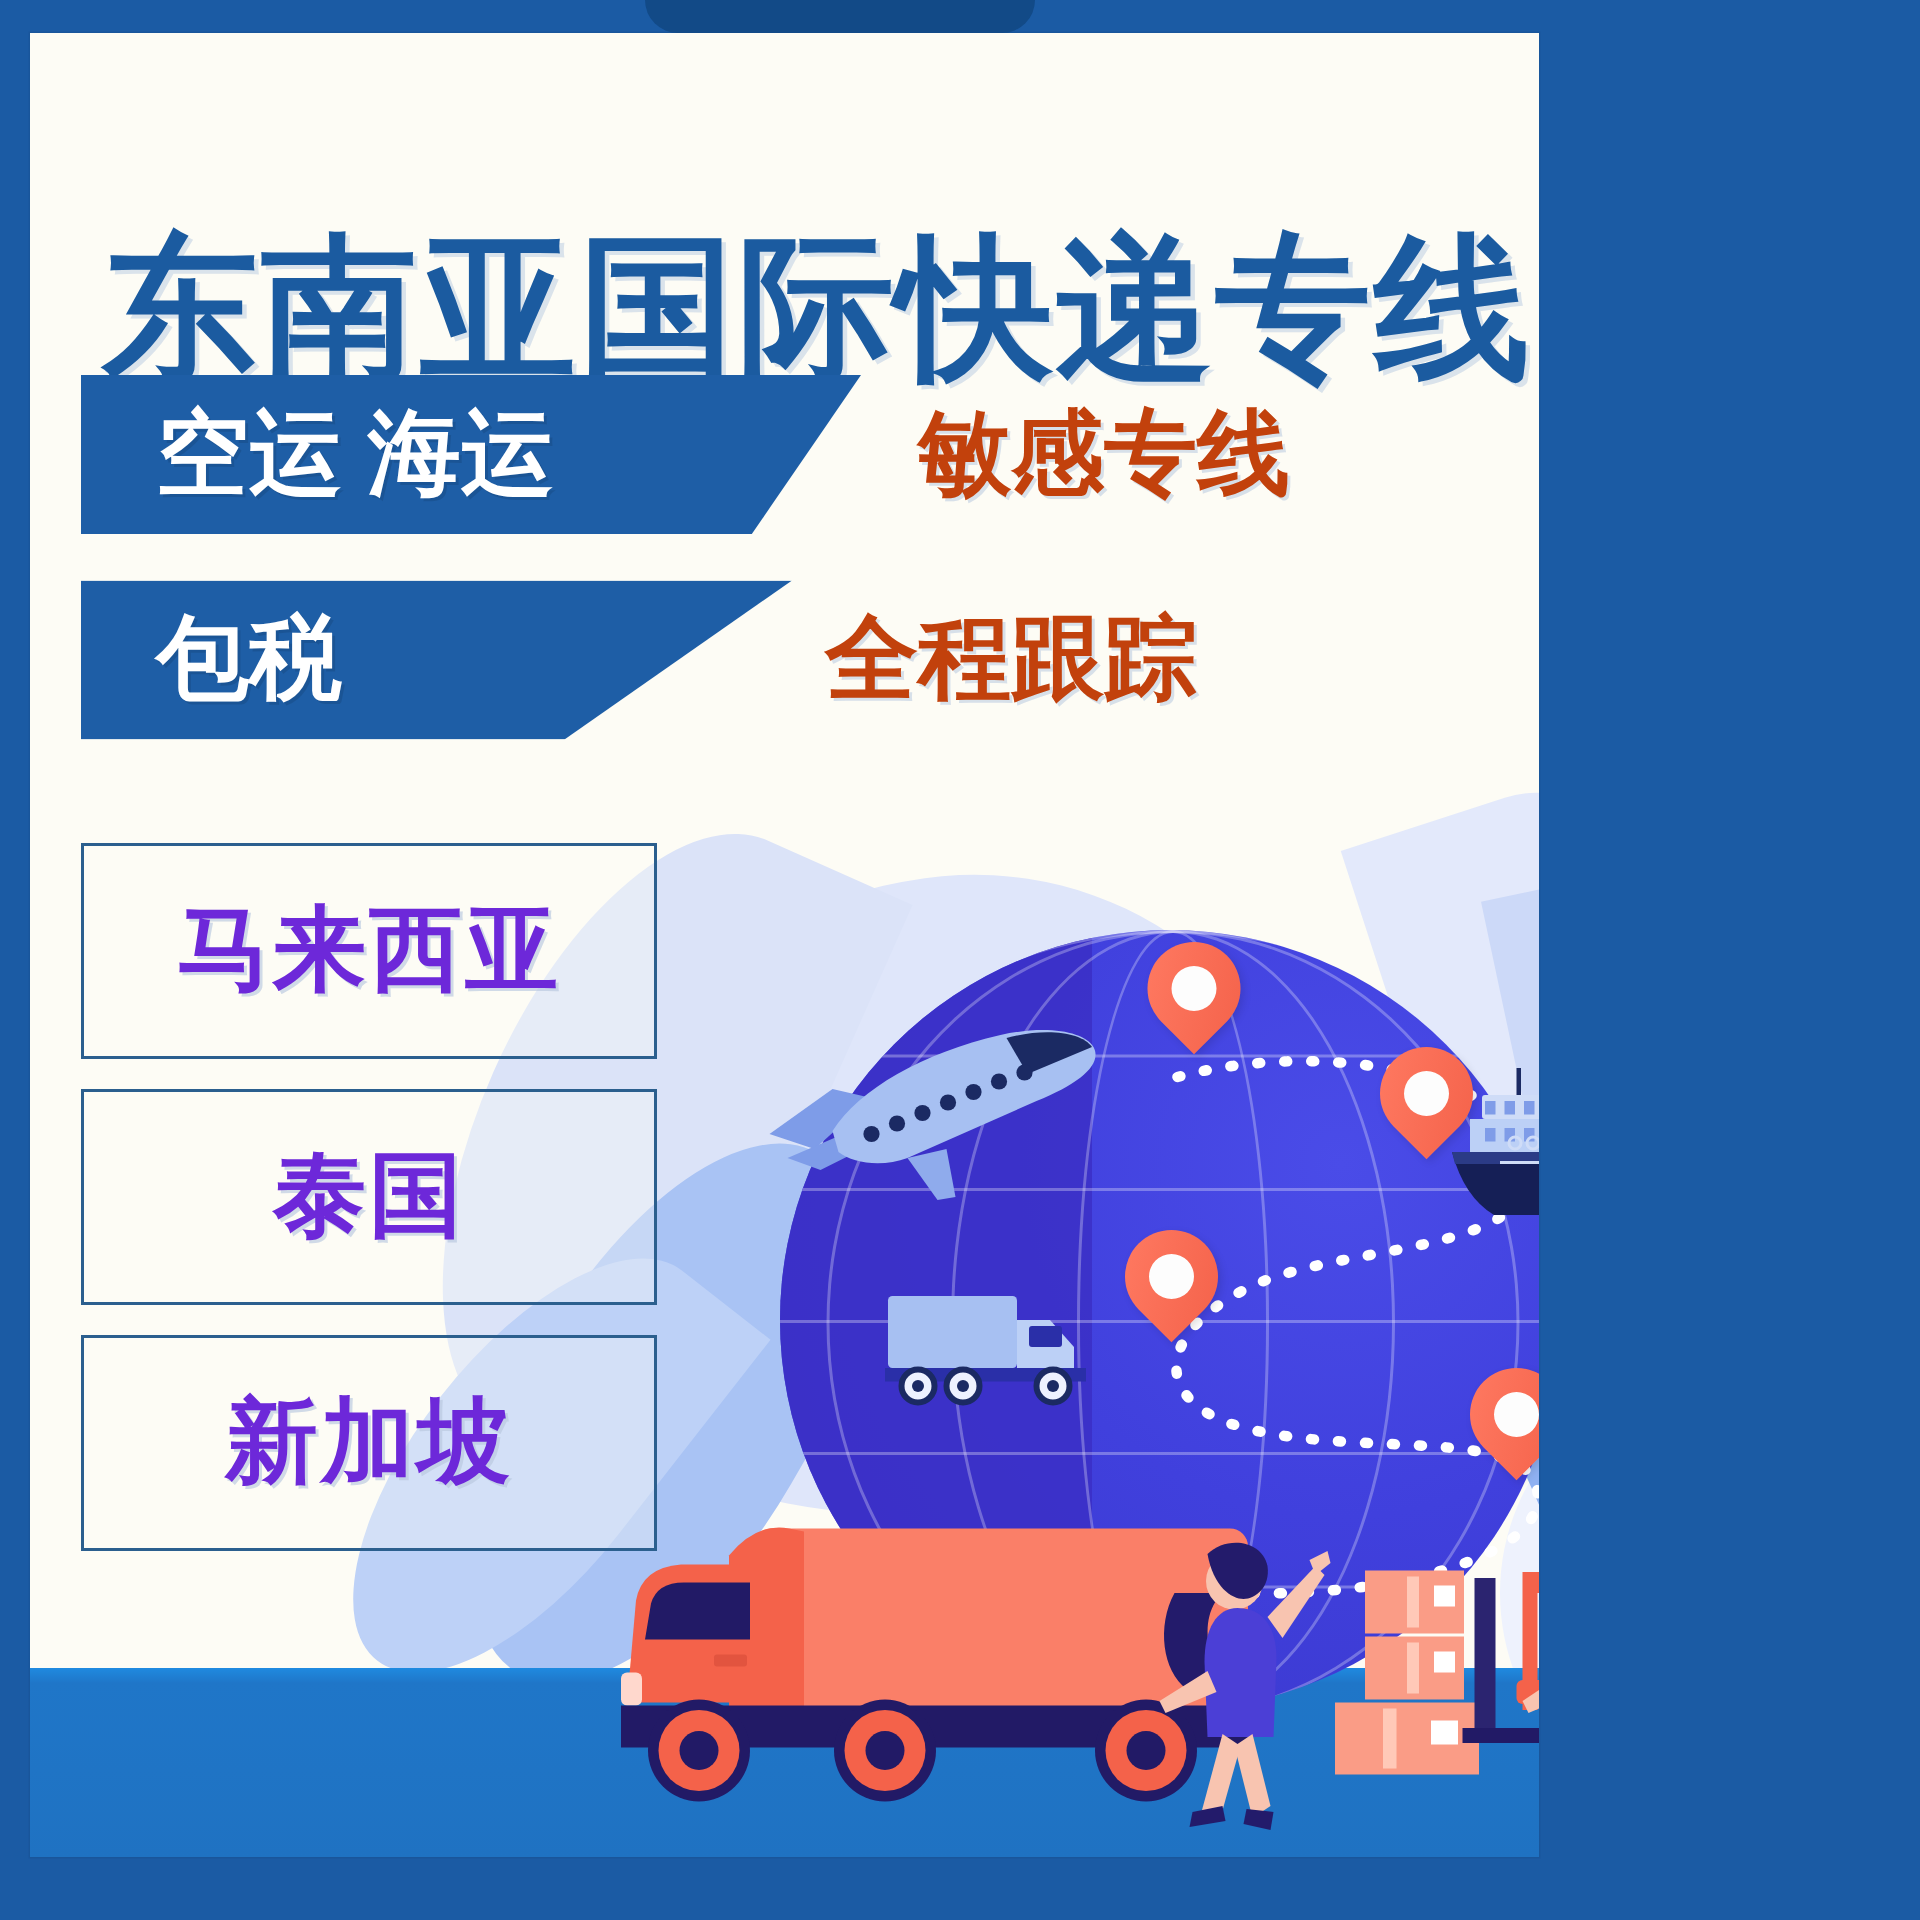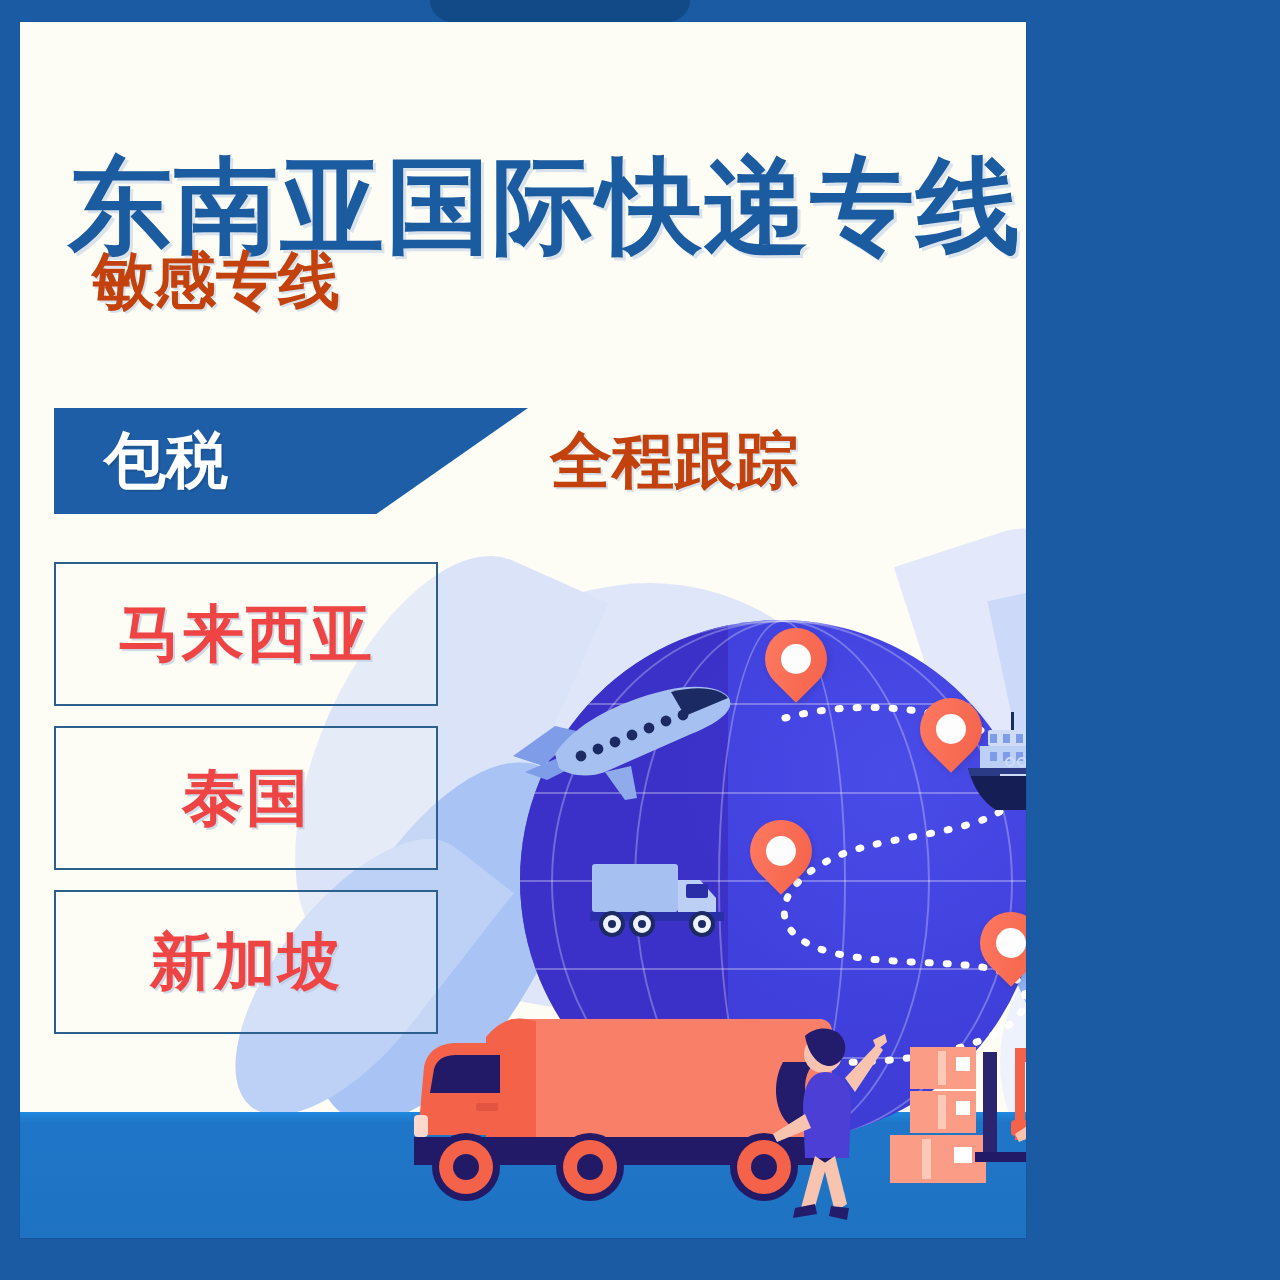--- a/index.html
+++ b/index.html
@@ -81,21 +81,21 @@
   
   .headline{
     position:absolute;left:48px;top:62px;
     font-size:104px;line-height:1;font-weight:700;letter-spacing:2px;
     color:#1b5ba0;white-space:nowrap;
     text-shadow:3px 3px 0 rgba(190,205,225,.55);
   }
   
   .banner-row{position:absolute;display:flex;align-items:center;}
   .row1{left:34px;top:228px;}
-  .row2{left:34px;top:386px;}
+  .row2{left:34px;top:365px;}
   .tag{
     position:relative;background:#1e5ea6;color:#ffffff;
     font-size:62px;font-weight:700;line-height:1;
     display:flex;align-items:center;
     padding:22px 34px 22px 50px;
     white-space:nowrap;
     text-shadow:2px 2px 0 rgba(0,0,0,.10);
   }
   .tag.one{width:436px;clip-path:polygon(0 0,100% 0,86% 100%,0 100%);}
   .tag.two{width:390px;clip-path:polygon(0 0,100% 0,68% 100%,0 100%);}
@@ -107,21 +107,21 @@
   .row1 .tag-sub{margin-left:38px;}
   .row2 .tag-sub{margin-left:22px;}
   
   .country-list{position:absolute;left:34px;top:540px;width:384px;}
   .country-box{
     height:140px;margin-bottom:20px;
     border:2px solid #2b5f8e;background:rgba(253,252,245,.35);
     display:flex;align-items:center;justify-content:center;
   }
   .country-box span{
-    font-size:62px;font-weight:700;color:#ef4444;line-height:1;
+    font-size:62px;font-weight:700;color:#6d28d9;line-height:1;
     letter-spacing:2px;
     text-shadow:2px 2px 0 rgba(185,200,222,.65);
   }
   
   .illus{position:absolute;inset:0;pointer-events:none;}
   .red-truck{position:absolute;left:370px;top:985px;width:470px;height:205px;}
   .woman{position:absolute;left:745px;top:1000px;width:120px;height:215px;}
   .boxes{position:absolute;left:870px;top:1025px;width:105px;height:140px;}
   .forklift{position:absolute;left:955px;top:1020px;width:190px;height:150px;}
   .worker{position:absolute;left:1125px;top:985px;width:120px;height:195px;}
@@ -241,20 +241,21 @@
         <circle cx="104" cy="73" r="4"></circle>
           <circle cx="116" cy="73" r="4"></circle>
           <circle cx="128" cy="73" r="4"></circle>
       </g>
       <rect x="50" y="62" width="96" height="2" fill="#cfdcf7"></rect>
     </svg>
 
     <h1 class="headline">东南亚国际快递专线</h1>
 
     <div class="banner-row row1">
+      <div class="tag one">空运 海运</div>
       <div class="tag-sub">敏感专线</div>
     </div>
 
     <div class="banner-row row2">
       <div class="tag two">包税</div>
       <div class="tag-sub">全程跟踪</div>
     </div>
 
     <div class="country-list">
       <div class="country-box">

